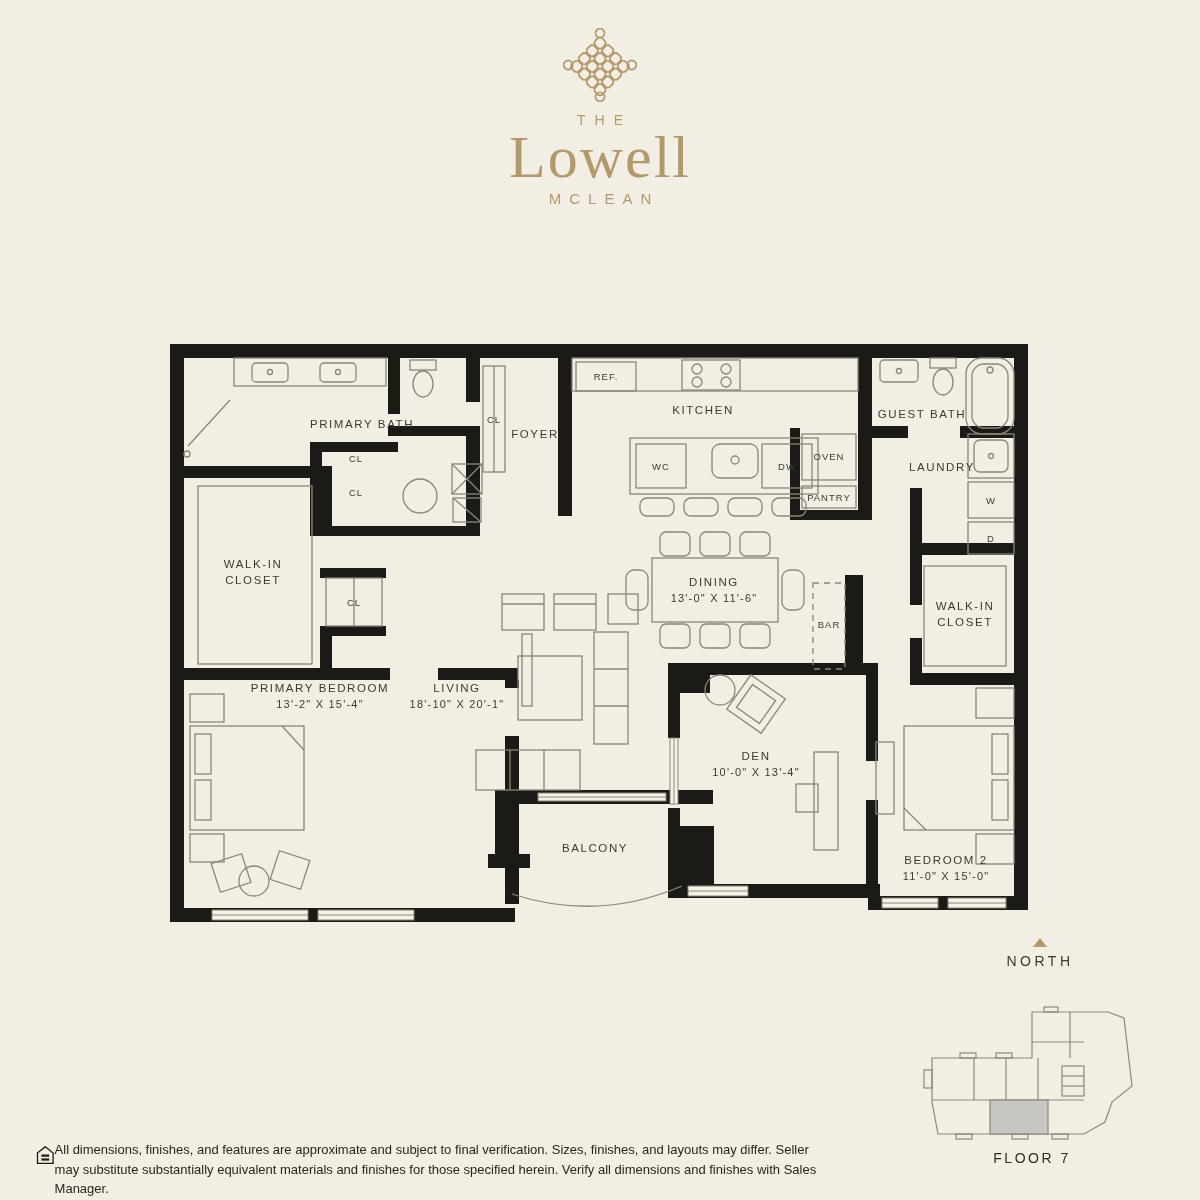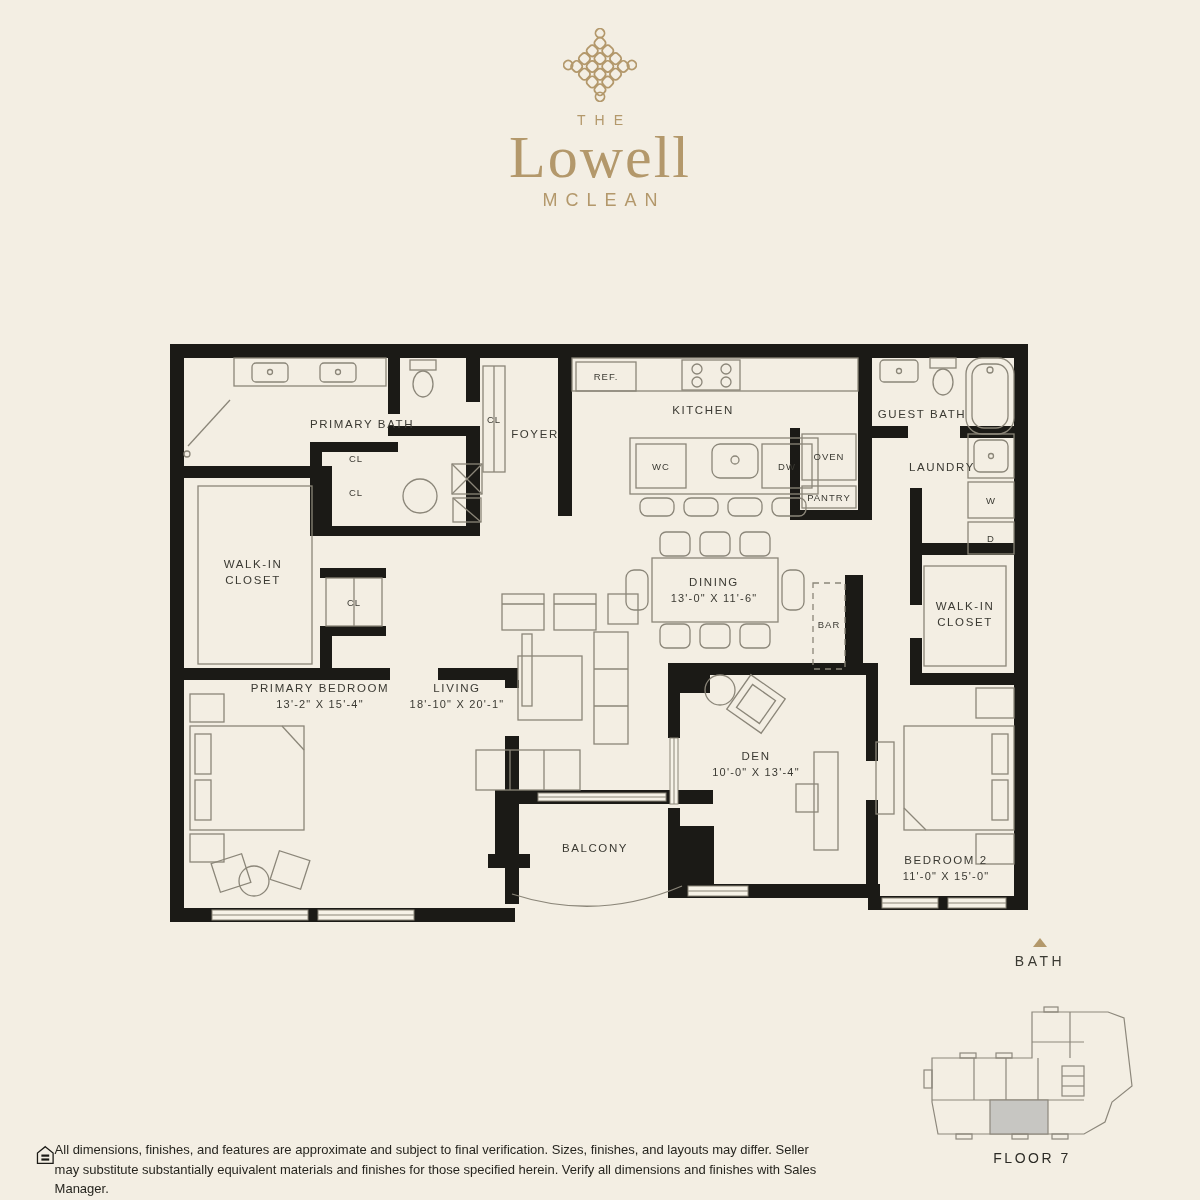--- a/index.html
+++ b/index.html
@@ -6,21 +6,21 @@
   .page{
     position:relative;width:1200px;height:1200px;
     background:#f3eee3;overflow:hidden;
     font-family:"Liberation Sans",sans-serif;color:#26251f;padding-left:43px;
   }
   
   .logo{position:absolute;top:28px;left:0;width:1200px;text-align:center;}
   .logo .knot{display:block;margin:0 auto 10px auto;}
   .brand-pre{display:block;font-size:14px;letter-spacing:9px;color:#b3986b;margin-left:9px;}
   .brand-name{display:block;font-family:"Liberation Serif",serif;font-size:60px;line-height:58px;color:#b3986b;letter-spacing:2px;font-weight:400;}
-  .brand-sub{display:block;font-size:18px;letter-spacing:8px;color:#b3986b;margin-left:8px;margin-top:4px;}
+  .brand-sub{display:block;font-size:15px;letter-spacing:8px;color:#b3986b;margin-left:8px;margin-top:4px;}
   
   .title{
     position:absolute;top:212px;left:0;width:1200px;text-align:center;
     font-family:"Liberation Serif",serif;font-weight:700;font-size:42px;color:#21201b;letter-spacing:.5px;
   }
   .title .sep{font-weight:400;margin:0 15px;position:relative;top:-2px;}
   
   svg text{font-family:"Liberation Sans",sans-serif;}
   .room-label{font-size:11.5px;letter-spacing:1.6px;fill:#3b3a33;text-anchor:middle;}
   .dim-label{font-size:11px;letter-spacing:1.2px;fill:#3b3a33;text-anchor:middle;}
@@ -312,21 +312,21 @@
       <text class="fix-label" x="821" y="204">D</text>
       <text class="fix-label" x="186" y="124">CL</text>
       <text class="fix-label" x="186" y="158">CL</text>
       <text class="fix-label" x="324" y="85">CL</text>
       <text class="fix-label" x="184" y="268">CL</text>
     </g>
   </svg>
 
   <div class="north">
     <div class="tri"></div>
-    <div class="lbl">BATH</div>
+    <div class="lbl">NORTH</div>
   </div>
 
   <svg class="keyplan" width="240" height="165" viewBox="0 0 240 165">
     <g stroke="#8d887c" stroke-width="1.2" fill="none">
       <path d="M 20 76 H 120 V 30 H 196 L 212 36 L 220 104 L 200 120 L 193 140 L 172 152 H 26 L 20 120 Z"></path>
       <line x1="20" y1="118" x2="172" y2="118"></line>
       <line x1="62" y1="76" x2="62" y2="118"></line>
       <line x1="94" y1="76" x2="94" y2="118"></line>
       <line x1="126" y1="76" x2="126" y2="118"></line>
       <line x1="120" y1="60" x2="172" y2="60"></line>

